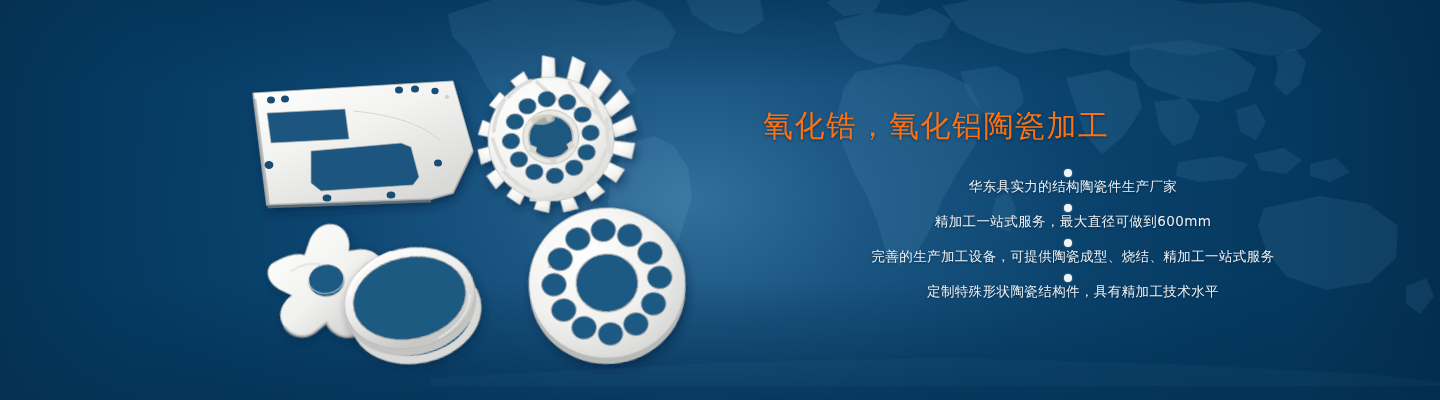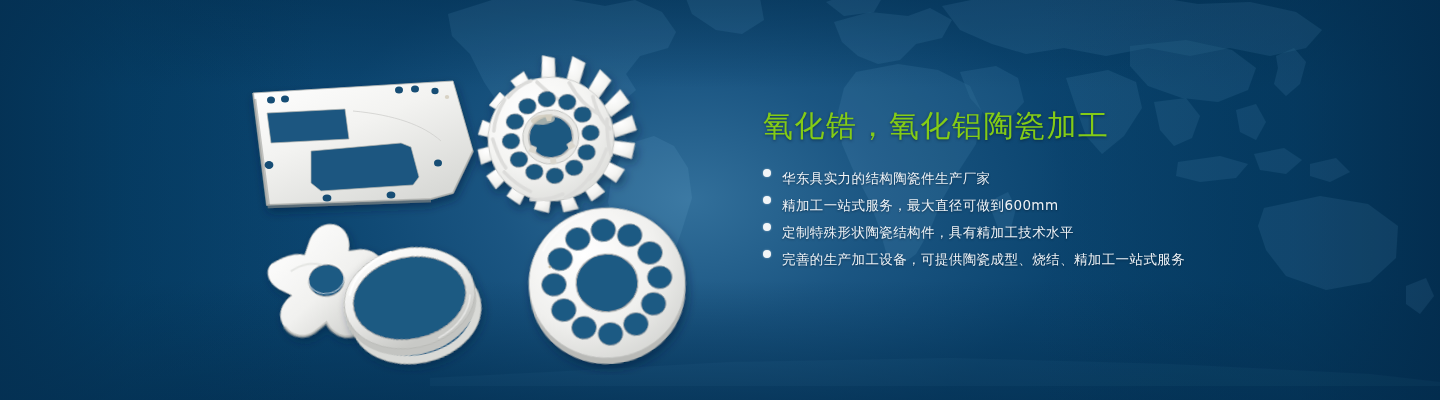--- a/index.html
+++ b/index.html
@@ -83,35 +83,36 @@
     position: absolute;
     left: 763px;
     top: 106px;
     width: 620px;
   }
   .headline {
     margin: 0;
     font-size: 30px;
     line-height: 40px;
     font-weight: normal;
-    color: #84cc16;
+    color: #f97316;
     letter-spacing: 1.5px;
     text-shadow: 0 1px 3px rgba(0,20,40,0.55);
     white-space: nowrap;
   }
   .bullets {
     list-style: none;
     margin: 23px 0 0 0;
     padding: 0;
   }
   .bullet-item {
     display: flex;
-    align-items: flex-start;
+    align-items: center;
     margin-bottom: 8px;
     white-space: nowrap;
+    flex-direction: column;
   }
   .bullet-dot {
     flex: none;
     width: 8px;
     height: 8px;
     border-radius: 50%;
     background: #f2f5f7;
     margin-right: 11px;
     box-shadow: 0 0 2px rgba(255,255,255,0.5);
   }
@@ -381,22 +382,22 @@
       <li class="bullet-item">
         <span class="bullet-dot"></span>
         <span class="bullet-text">华东具实力的结构陶瓷件生产厂家</span>
       </li>
       <li class="bullet-item">
         <span class="bullet-dot"></span>
         <span class="bullet-text">精加工一站式服务，最大直径可做到600mm</span>
       </li>
       <li class="bullet-item">
         <span class="bullet-dot"></span>
-        <span class="bullet-text">定制特殊形状陶瓷结构件，具有精加工技术水平</span>
+        <span class="bullet-text">完善的生产加工设备，可提供陶瓷成型、烧结、精加工一站式服务</span>
       </li>
       <li class="bullet-item">
         <span class="bullet-dot"></span>
-        <span class="bullet-text">完善的生产加工设备，可提供陶瓷成型、烧结、精加工一站式服务</span>
+        <span class="bullet-text">定制特殊形状陶瓷结构件，具有精加工技术水平</span>
       </li>
     </ul>
   </div>
 
 </div>
 
 </body></html>

